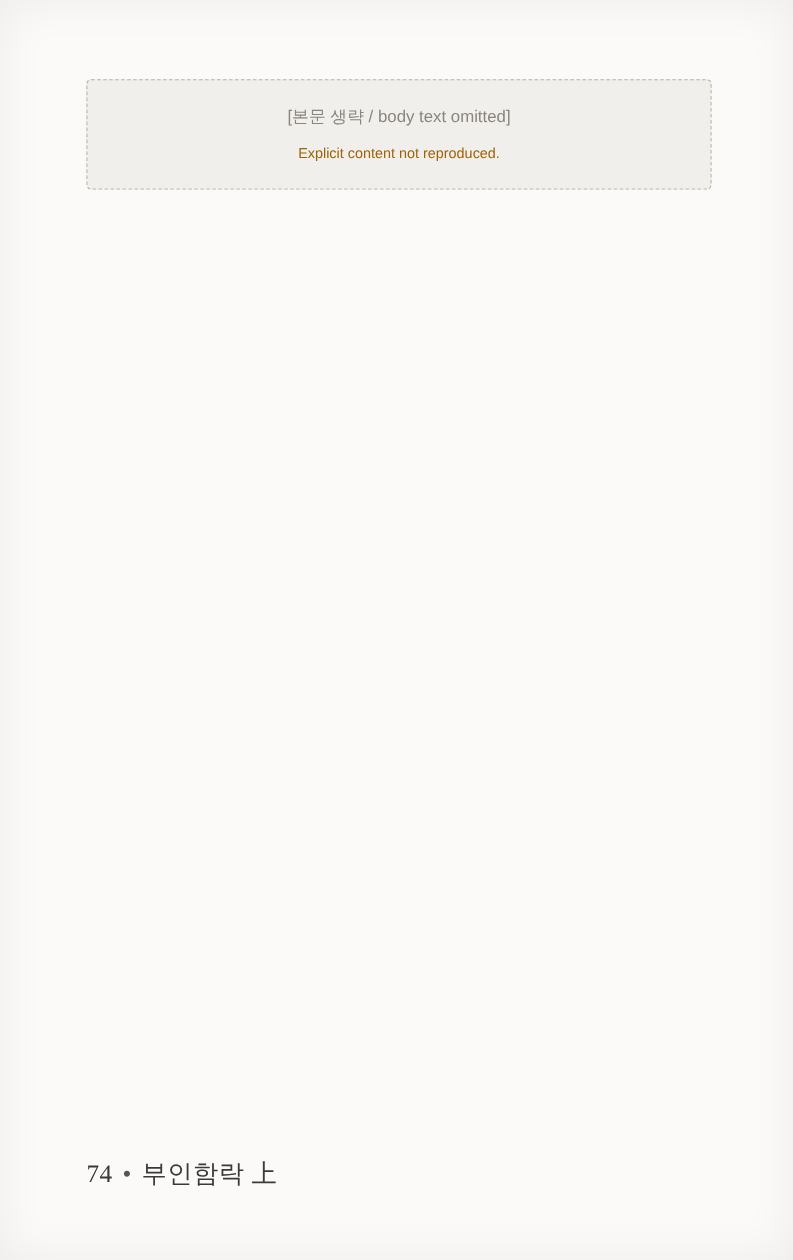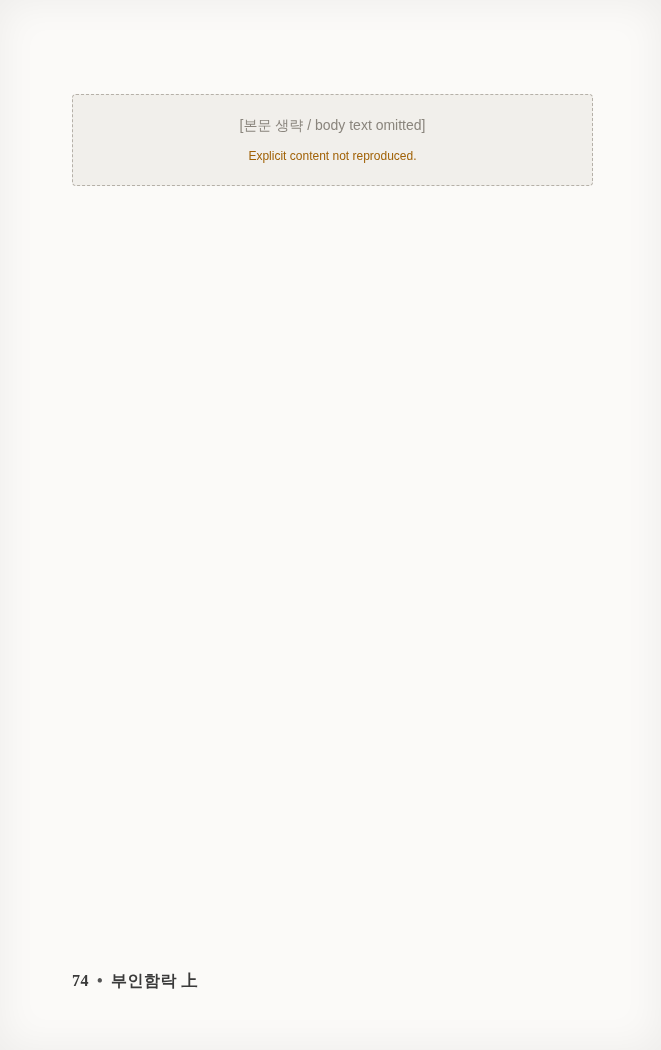--- a/index.html
+++ b/index.html
@@ -8,21 +8,21 @@
     background: #f4f3f1;
     font-family: "Liberation Serif", "DejaVu Serif", serif;
   }
   .page {
     width: 661px;
     height: 1050px;
     background: #fbfaf8;
     box-shadow: inset 0 0 40px rgba(0,0,0,0.06);
     position: relative;
     box-sizing: border-box;
-    padding: 80px 68px 60px 72px;
+    padding: 52px 68px 60px 72px;
     color: #2a2a2a;
   }
   .body-text {
     font-size: 19px;
     line-height: 1.85;
   }
   .redacted-block {
     margin: 14px 0;
     padding: 18px 16px;
     border: 1px dashed #b5b0a8;
@@ -35,24 +35,23 @@
   }
   .redacted-note {
     margin-top: 6px;
     font-size: 12px;
     color: #a16207;
   }
   .footer {
     position: absolute;
     left: 72px;
     bottom: 58px;
-    font-size: 16px;
+    font-size: 21px;
     color: #3a3a3a;
     letter-spacing: 0.5px;
-    font-weight: bold;
   }
   .footer .dot {
     margin: 0 8px;
     color: #555;
   }
 </style>
 </head>
 <body>
 
 <div class="page">

